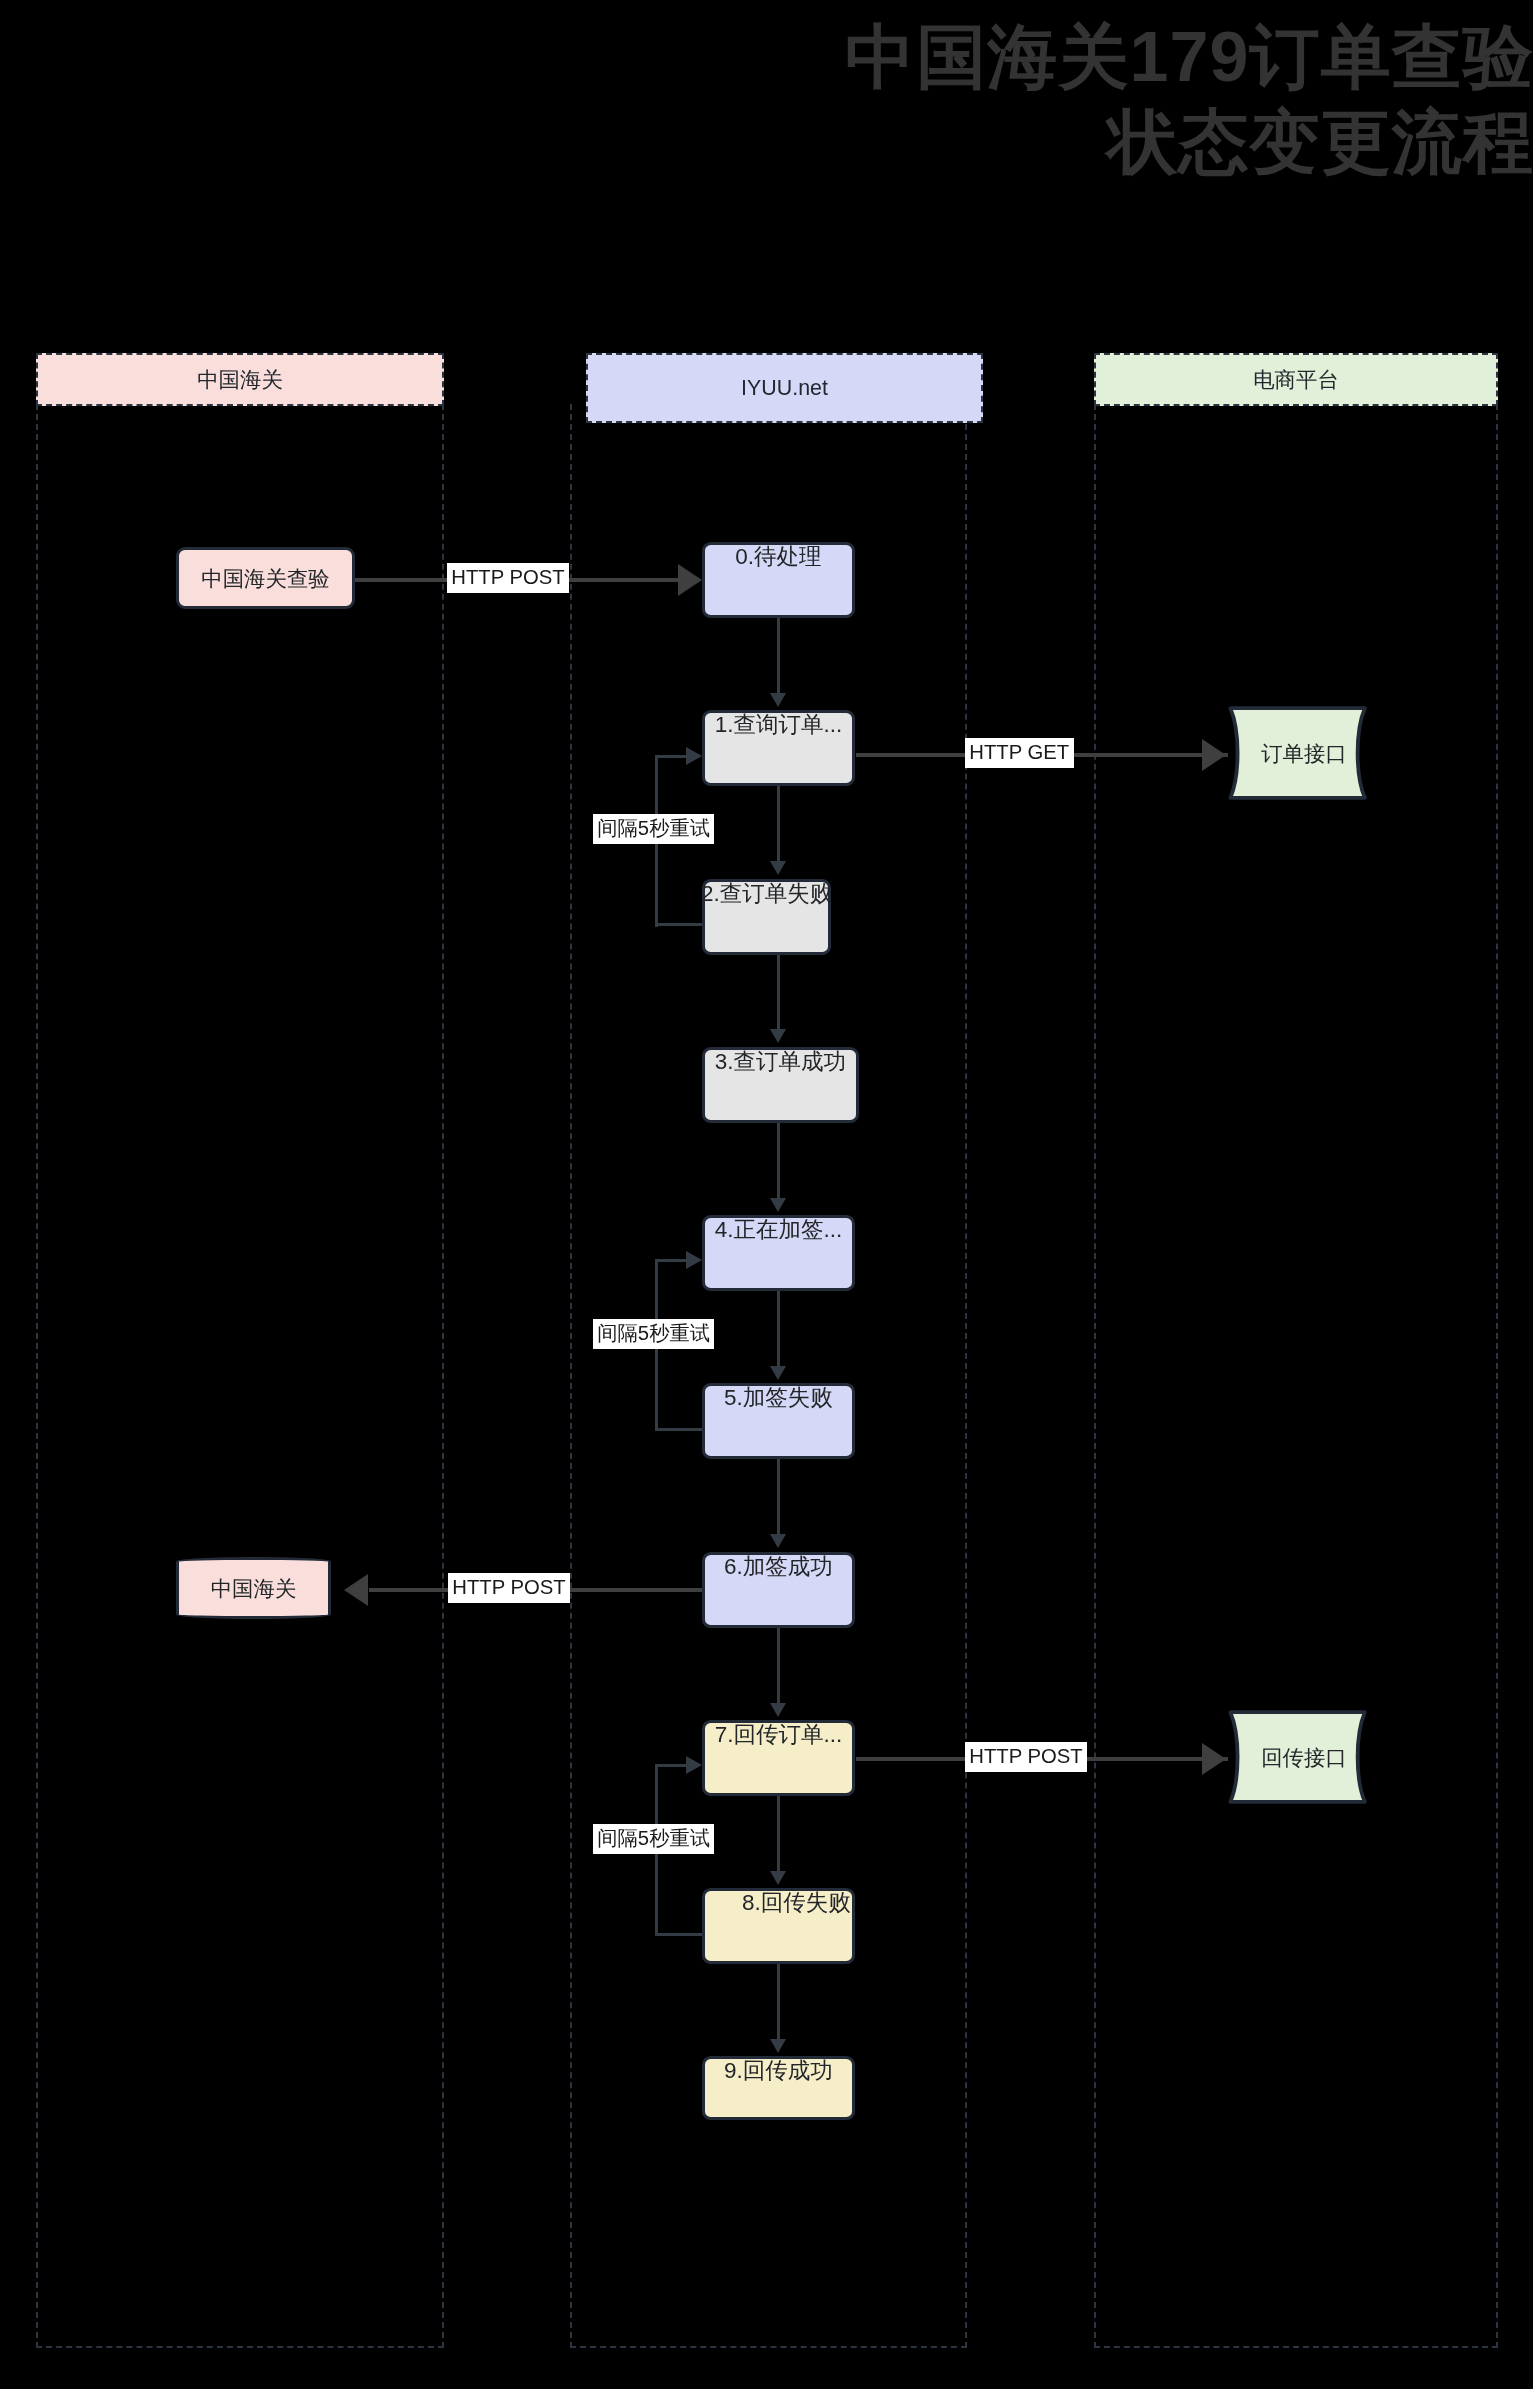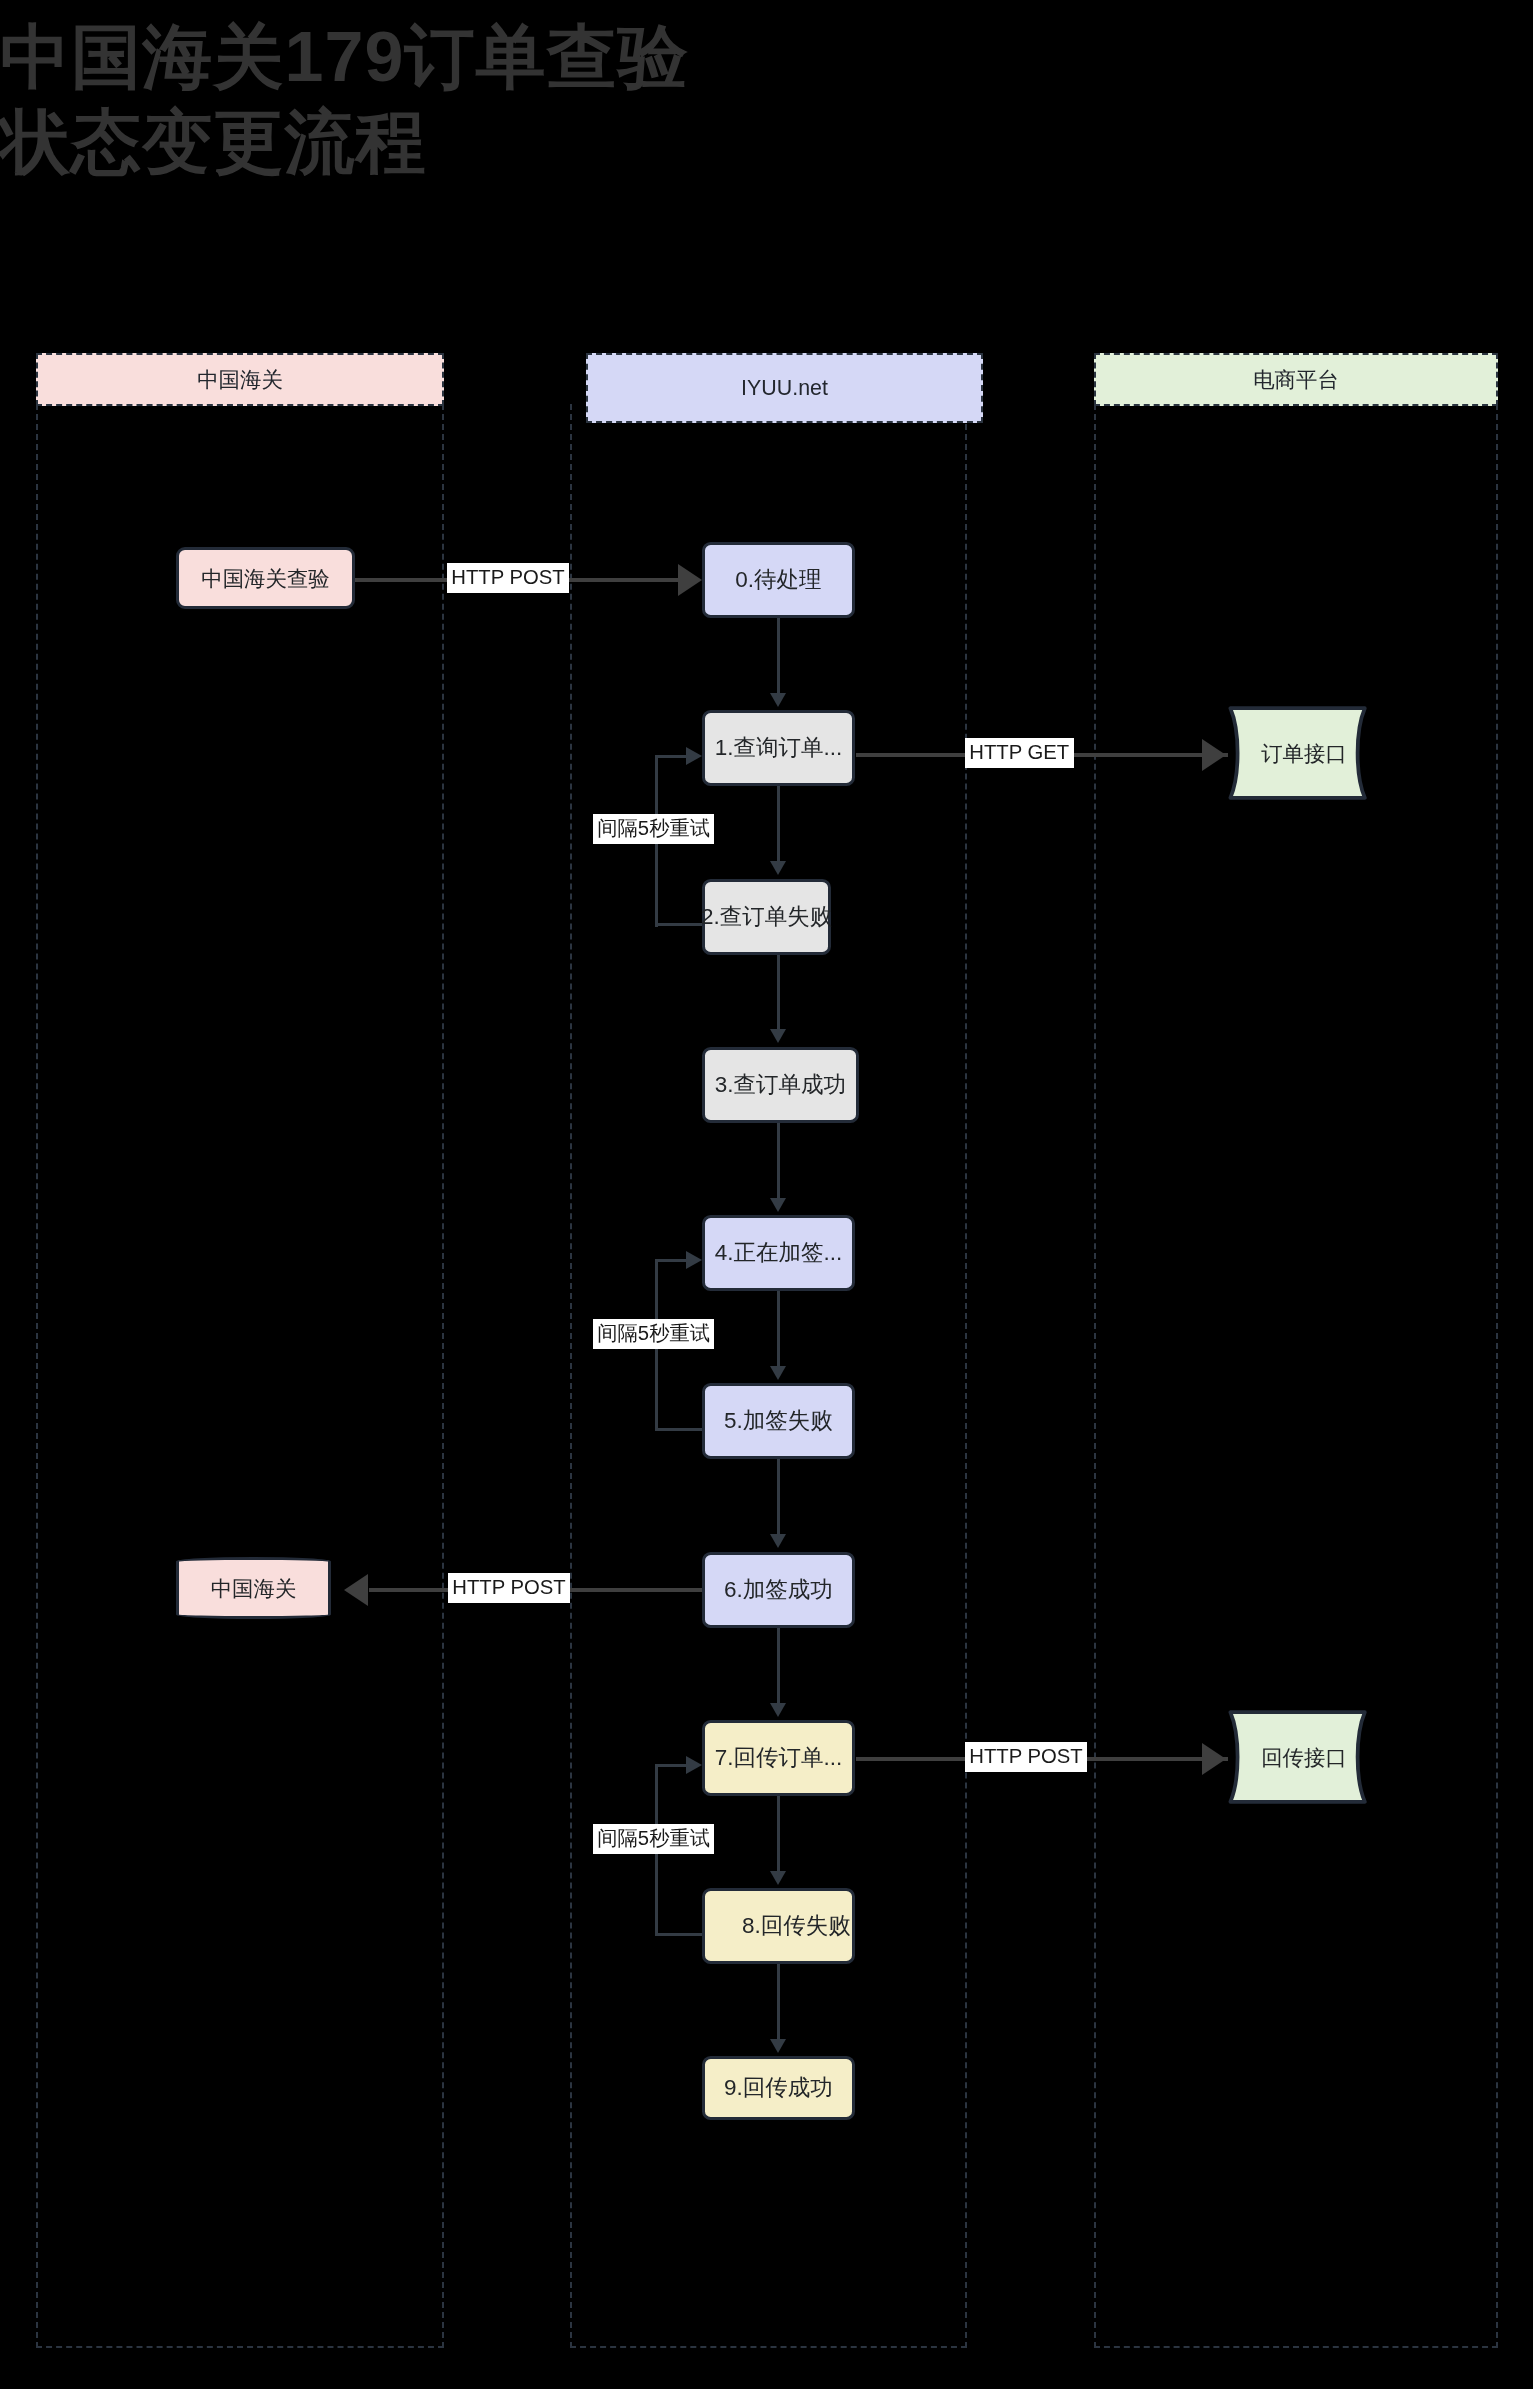--- a/index.html
+++ b/index.html
@@ -1,37 +1,37 @@
 <!DOCTYPE html>
 <html style="font-size:8.6px"><head>
 <meta charset="utf-8">
 <style>
   html,body{margin:0;padding:0;background:#000;}
   body{width:1534px;height:2389px;font-family:"Liberation Sans","DejaVu Sans",sans-serif;}
   #stage{position:relative;width:1534px;height:2389px;background:#000;overflow:hidden;}
 
   
   .title{
-    position:absolute;left:0;top:15px;width:1534px;text-align:left;
+    position:absolute;left:0;top:15px;width:1534px;text-align:right;
     color:#333333;font-size:70px;font-weight:bold;line-height:1.22;
     letter-spacing:1.1px;white-space:pre-line;
   }
 
   
   .lane{position:absolute;border:2.1px dashed #2b3440;border-top:none;box-sizing:border-box;}
   .lane-head{
     position:absolute;box-sizing:border-box;border:2.1px dashed #2b3440;
     display:flex;align-items:center;justify-content:center;
     color:#23272e;font-size:21.4px;
   }
 
   
   .node{
     position:absolute;box-sizing:border-box;
-    display:flex;align-items:center;justify-content:center;
+    display:flex;align-items:flex-start;justify-content:center;
     border:3.2px solid #232b38;border-radius:8.6px;
     color:#232629;font-size:22.5px;text-align:center;line-height:1.1;
     white-space:nowrap;
   }
   .node.lav{background:#d5d8f6;}
   .node.cyn{background:#e5e5e5;}
   .node.crm{background:#f5eec8;}
 
   
   .stadium{

